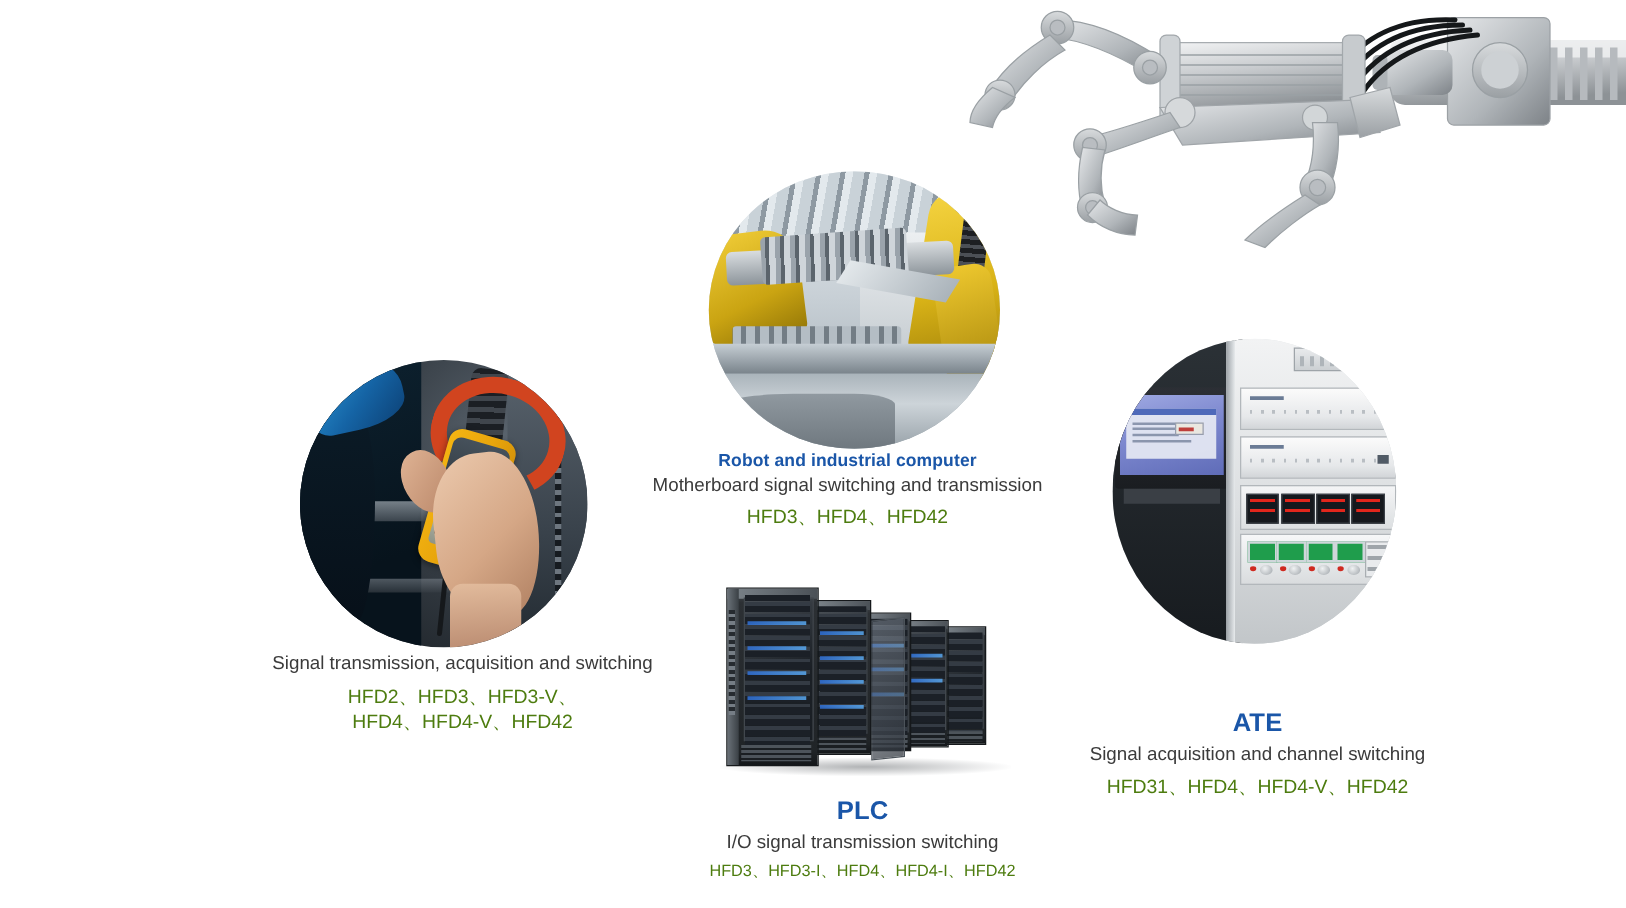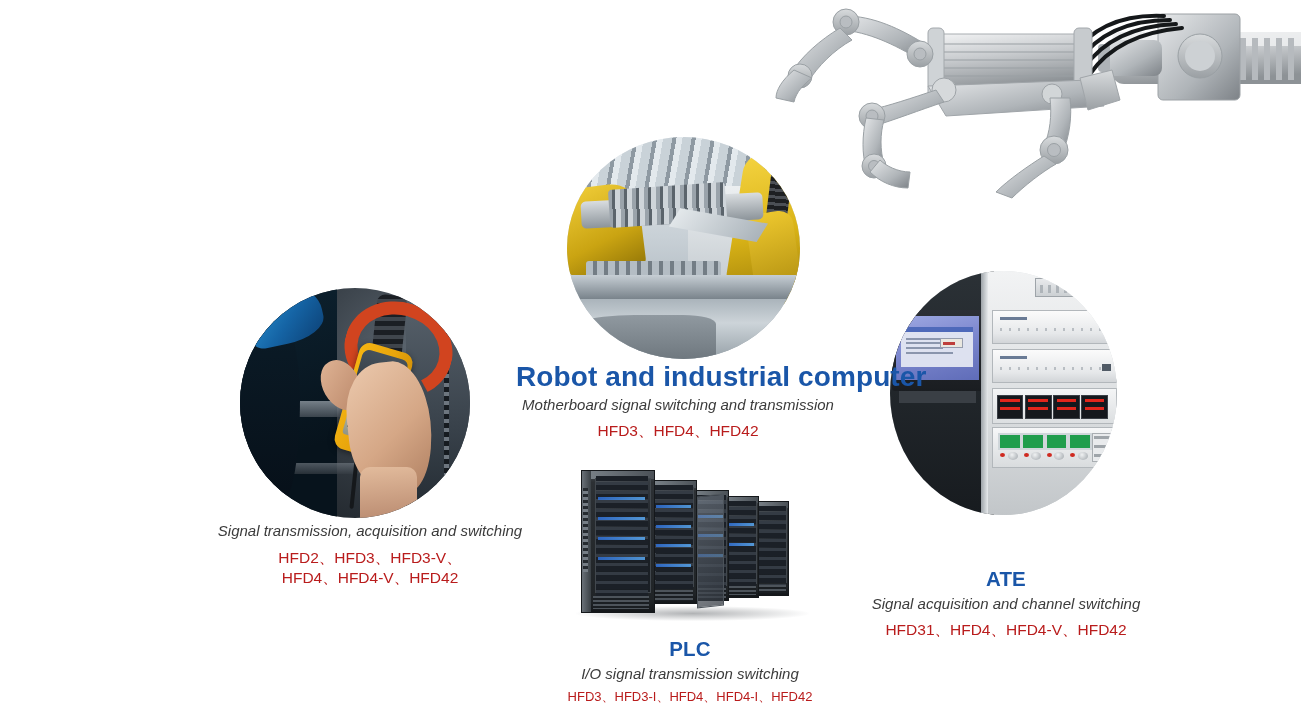--- a/index.html
+++ b/index.html
@@ -26,36 +26,35 @@
     color:#1a56a8;
     font-weight:bold;
     letter-spacing:.1px;
     line-height:1.18;
     white-space:nowrap;
   }
   .caption .subtitle{
     color:#3b3b3b;
     line-height:1.25;
     white-space:nowrap;
-    font-style:italic;
   }
   .caption .models{
-    color:#b91c1c;
+    color:#4d7c0f;
     line-height:1.28;
     white-space:nowrap;
   }
 
   
   #cap-instruments{left:211px;top:519px;width:318px;}
   #cap-instruments .title{font-size:20.5px;}
   #cap-instruments .subtitle{font-size:15px;margin-top:3px;}
   #cap-instruments .models{font-size:15.5px;margin-top:7px;}
 
   #cap-robot{left:516px;top:360px;width:324px;}
-  #cap-robot .title{font-size:28px;}
+  #cap-robot .title{font-size:14px;}
   #cap-robot .subtitle{font-size:15px;margin-top:3px;}
   #cap-robot .models{font-size:15.5px;margin-top:6px;}
 
   #cap-ate{left:862px;top:567px;width:288px;}
   #cap-ate .title{font-size:20.5px;}
   #cap-ate .subtitle{font-size:15px;margin-top:4px;}
   #cap-ate .models{font-size:15.5px;margin-top:6px;}
 
   #cap-plc{left:545px;top:637px;width:290px;}
   #cap-plc .title{font-size:20.5px;}

